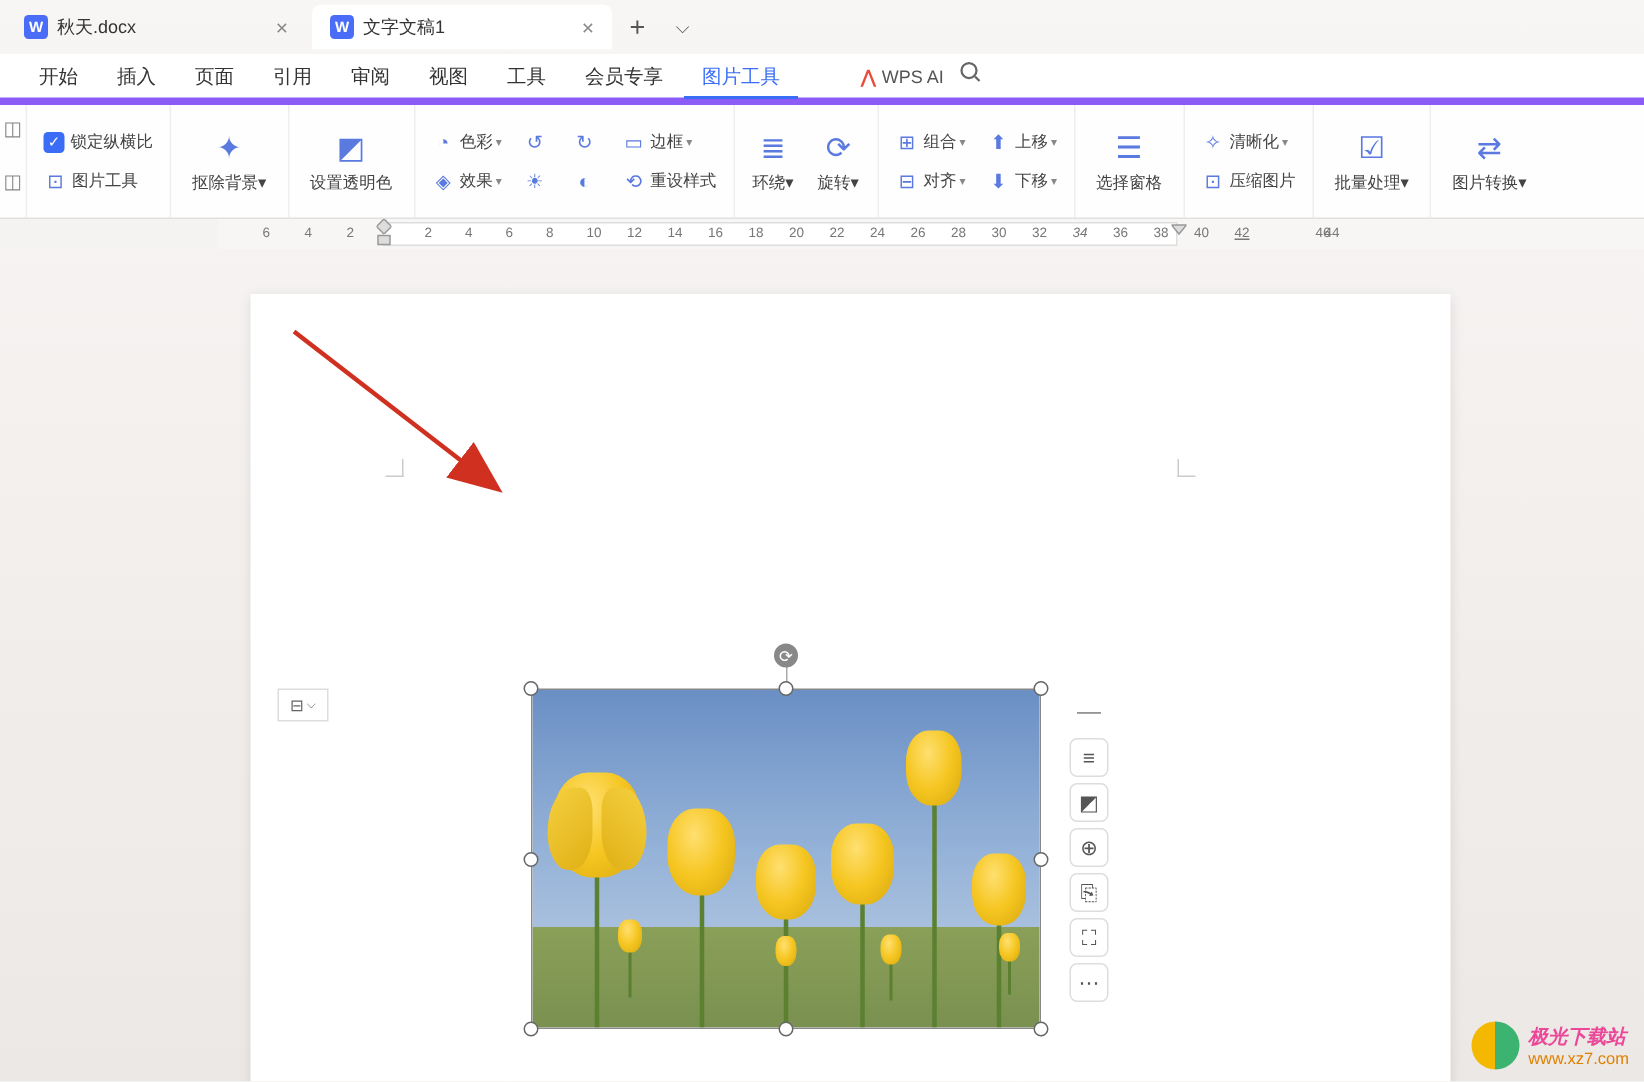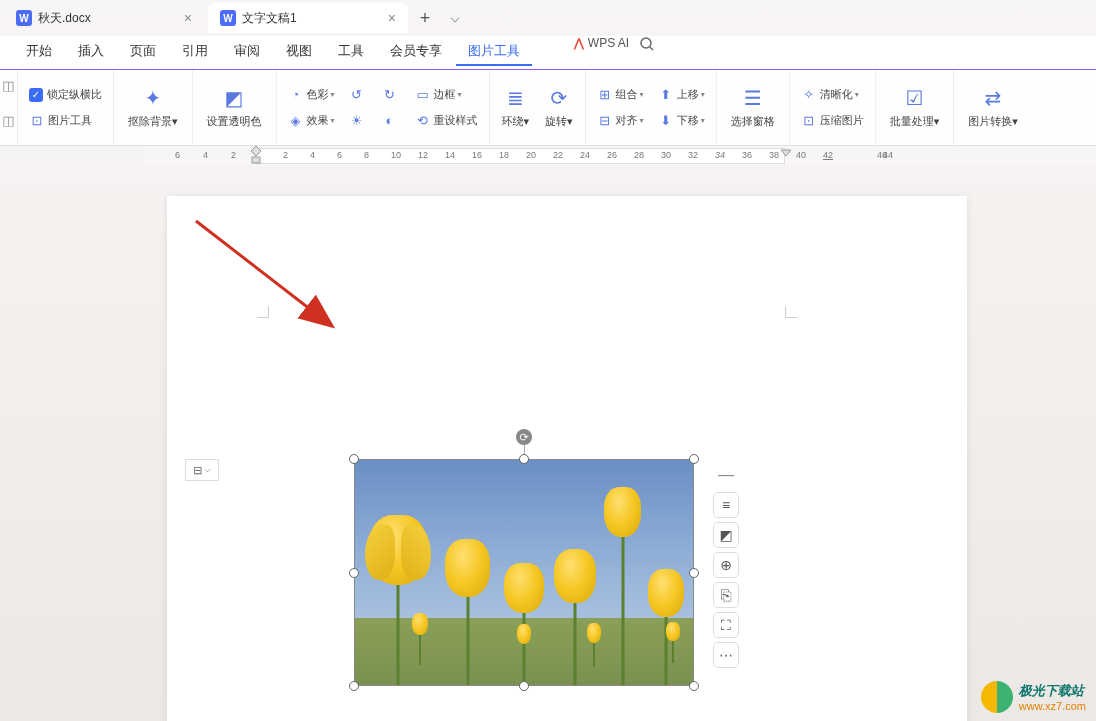--- a/index.html
+++ b/index.html
@@ -7,21 +7,21 @@
 
 
 .tabbar { height: 36px; display: flex; align-items: center; padding-left: 4px; gap: 4px; }
 .tab { height: 30px; display: flex; align-items: center; padding: 0 12px; font-size: 12px; color: #333; border-radius: 6px 6px 0 0; position: relative; cursor: pointer; min-width: 200px; }
 .tab.active { background: #fff; }
 .tab .w-icon { width: 16px; height: 16px; background: #4a6cf7; color: #fff; border-radius: 3px; font-size: 10px; font-weight: bold; display: flex; align-items: center; justify-content: center; margin-right: 6px; }
 .tab .close { margin-left: auto; color: #888; font-size: 14px; }
 .newtab { width: 26px; height: 26px; display: flex; align-items: center; justify-content: center; font-size: 18px; color: #555; cursor: pointer; }
 
 
-.menubar { height: 34px; display: flex; align-items: flex-start; padding: 0 14px; gap: 2px; border-bottom: 1px solid #8b5cf6; background: #fff; }
+.menubar { height: 34px; display: flex; align-items: center; padding: 0 14px; gap: 2px; border-bottom: 5px solid #8b5cf6; background: #fff; }
 .menuitem { padding: 6px 12px; font-size: 13px; color: #333; cursor: pointer; }
 .menuitem.active { color: #3a6cf5; border-bottom: 2px solid #3a6cf5; padding-bottom: 4px; }
 .wps-ai { margin-left: 40px; display: flex; align-items: center; gap: 4px; font-size: 12px; color: #555; }
 .wps-ai .ai-icon { color: #e74c3c; font-weight: bold; }
 .search-icon { margin-left: 8px; color: #666; cursor: pointer; }
 
 
 .toolbar { height: 76px; display: flex; align-items: stretch; background: #fefefe; border-bottom: 1px solid #e0e0e0; }
 .tgroup { display: flex; flex-direction: column; justify-content: center; padding: 0 6px; gap: 4px; border-right: 1px solid #eee; }
 .tgroup.vert { align-items: center; text-align: center; }
@@ -79,21 +79,21 @@
 
 .para-btn { position: absolute; left: 185px; top: 293px; width: 34px; height: 22px; border: 1px solid #ddd; background: #fff; display: flex; align-items: center; justify-content: center; font-size: 11px; color: #666; cursor: pointer; gap: 2px; }
 
 
 .red-arrow { position: absolute; pointer-events: none; }
 
 
 .watermark { position: absolute; right: 10px; bottom: 8px; display: flex; align-items: center; gap: 6px; }
 .watermark .logo { width: 32px; height: 32px; border-radius: 50%; background: conic-gradient(#3cb371 0deg 180deg, #f5b800 180deg 360deg); position: relative; }
 .watermark .text { display: flex; flex-direction: column; font-size: 13px; }
-.watermark .line1 { color: #0f766e; font-weight: bold; font-style: italic; }
+.watermark .line1 { color: #ec4899; font-weight: bold; font-style: italic; }
 .watermark .line2 { color: #e08000; font-size: 11px; }
 
 .left-edge { position: absolute; left: 0; top: 0; width: 18px; height: 100%; display: flex; flex-direction: column; align-items: center; padding-top: 92px; gap: 14px; }
 .left-edge div { font-size: 11px; color: #888; }
 </style>
 </head>
 <body>
 
 <div class="tabbar">
   <div class="tab">

